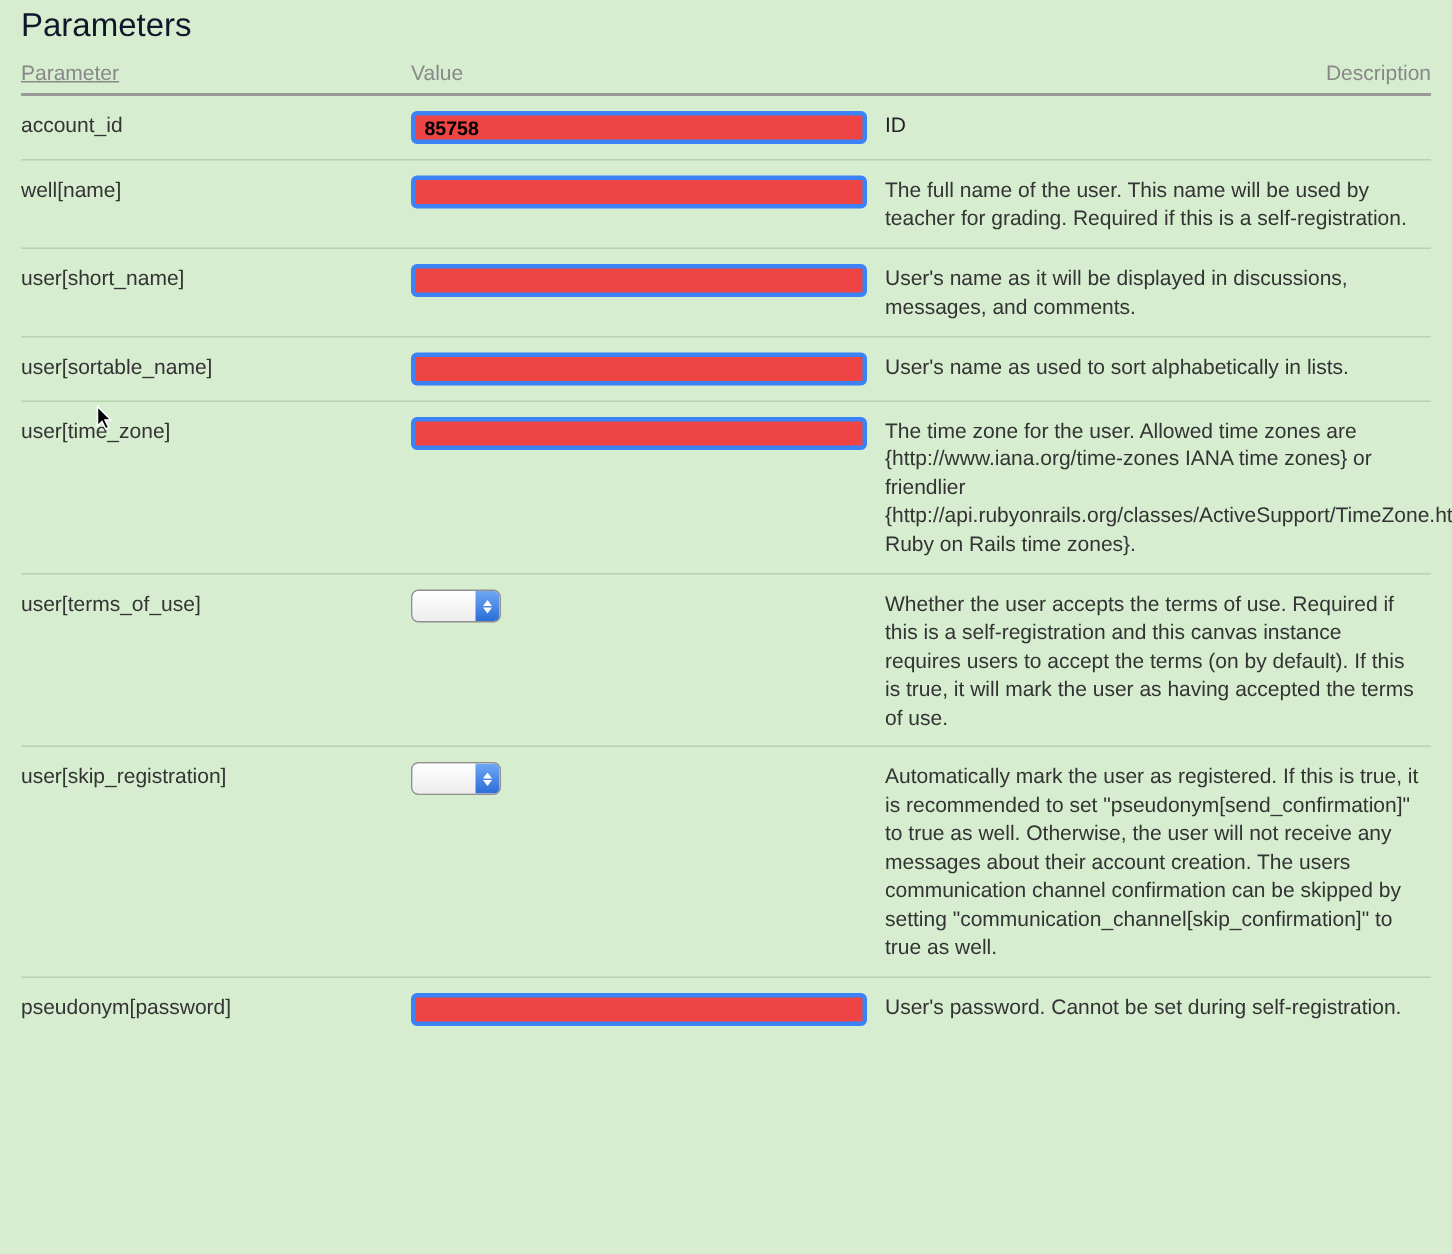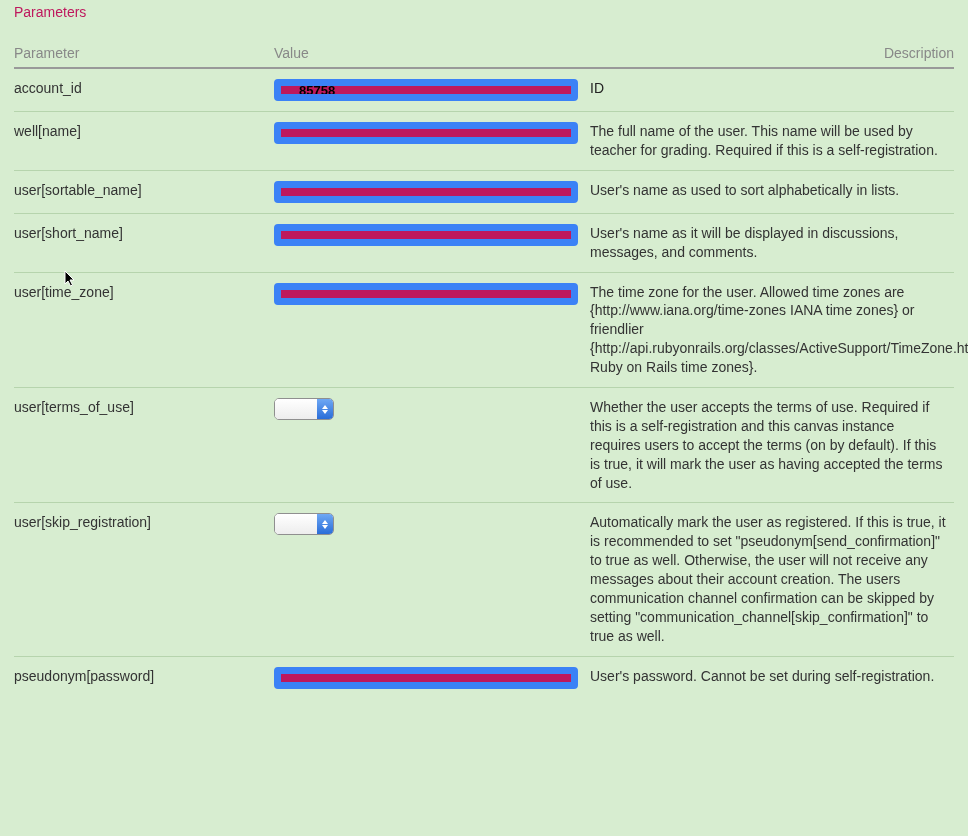--- a/index.html
+++ b/index.html
@@ -11,38 +11,38 @@
       font-family: "Helvetica Neue", Helvetica, Arial, sans-serif;
       font-size: 14px;
       background: #d7edd0;
       color: #333;
       width: 968px;
     }
     .container {
       padding: 4px 14px 0 14px;
     }
     .page-title {
-      color: #be185d;
-      font-size: 14px;
+      color: #0f172a;
+      font-size: 22px;
       font-weight: normal;
-      margin-bottom: 19px;
+      margin-bottom: 4px;
     }
     table {
       width: 100%;
       border-collapse: collapse;
       table-layout: fixed;
     }
     thead th {
       text-align: left;
       font-weight: normal;
       color: #888;
       padding: 6px 0 6px 0;
       border-bottom: 2px solid #999;
     }
-    th.col-param { width: 260px; }
+    th.col-param { width: 260px; text-decoration: underline; }
     th.col-value { width: 316px; }
     th.col-desc { width: auto; text-align: right; }
     tbody td {
       padding: 10px 6px 10px 0;
       vertical-align: top;
       border-bottom: 1px solid #b6d4ad;
       line-height: 1.35;
     }
     tbody tr:last-child td {
       border-bottom: none;
@@ -51,26 +51,26 @@
     .bold-row td.desc {
       font-weight: normal;
     }
     .bold-row td.desc {
       color: #222;
       margin-left: 28px;
     }
     input[type="text"] {
       width: 304px;
       height: 22px;
-      padding: 2px 18px;
+      padding: 2px 6px;
       font-size: 13px;
       font-family: inherit;
-      border: 7px solid #3b82f6;
+      border: 3px solid #3b82f6;
       border-radius: 4px;
-      background: #be185d;
+      background: #ef4444;
     }
     input[type="text"].bold-input {
       font-weight: bold;
     }
     .select-wrap {
       display: inline-flex;
       align-items: stretch;
       height: 22px;
       border: 1px solid #8f8f8f;
       border-radius: 5px;
@@ -132,28 +132,28 @@
           <td class="param-name">account_id</td>
           <td><input type="text" class="bold-input" value="85758" style=""></td>
           <td class="desc">ID</td>
         </tr>
         <tr>
           <td class="param-name">well[name]</td>
           <td><input type="text" style=""></td>
           <td class="desc">The full name of the user. This name will be used by teacher for grading. Required if this is a self-registration.</td>
         </tr>
         <tr>
+          <td class="param-name">user[short_name]</td>
+          <td><input type="text" style=""></td>
+          <td class="desc">User's name as it will be displayed in discussions, messages, and comments.</td>
+        </tr>
+        <tr>
           <td class="param-name">user[sortable_name]</td>
           <td><input type="text" style=""></td>
           <td class="desc">User's name as used to sort alphabetically in lists.</td>
-        </tr>
-        <tr>
-          <td class="param-name">user[short_name]</td>
-          <td><input type="text" style=""></td>
-          <td class="desc">User's name as it will be displayed in discussions, messages, and comments.</td>
         </tr>
         <tr>
           <td class="param-name">user[time_zone]</td>
           <td><input type="text" style=""></td>
           <td class="desc">The time zone for the user. Allowed time zones are {http://www.iana.org/time-zones IANA time zones} or friendlier {http://api.rubyonrails.org/classes/ActiveSupport/TimeZone.html Ruby on Rails time zones}.</td>
         </tr>
         <tr>
           <td class="param-name">user[terms_of_use]</td>
           <td><div class="select-wrap">
               <div class="select-value">&nbsp;</div>

